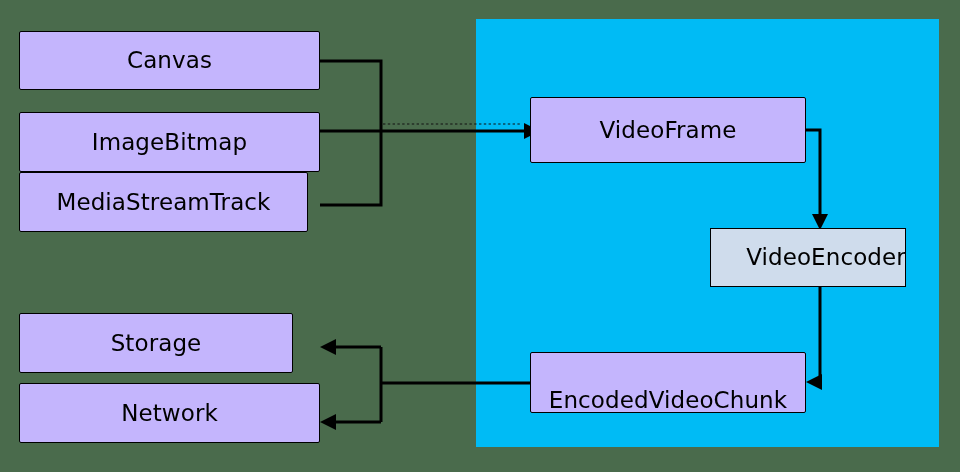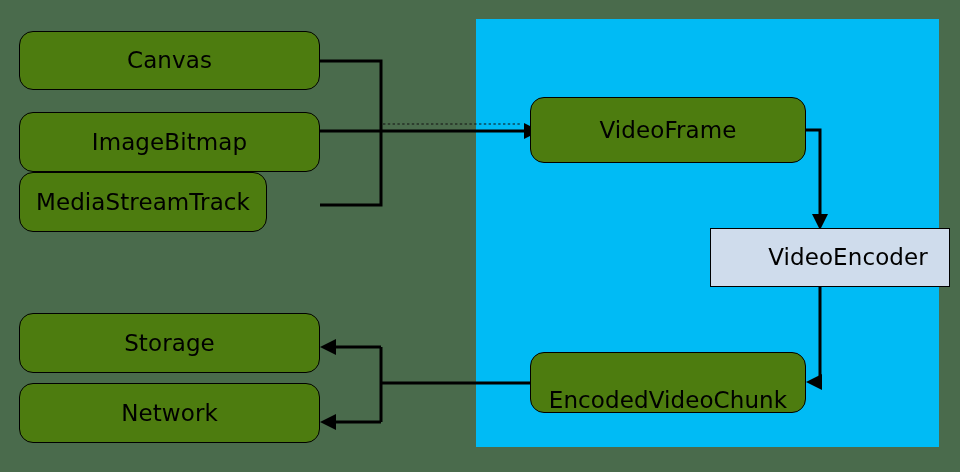--- a/index.html
+++ b/index.html
@@ -26,23 +26,23 @@
     left: 476px; top: 19px;
     width: 463px; height: 428px;
     background: #00bbf5;
   }
   .node {
     position: absolute;
     box-sizing: border-box;
     display: flex;
     align-items: center;
     justify-content: center;
-    background: #4d7c0f;
+    background: #c4b5fd;
     border: 1.6px solid #000000;
-    border-radius: 14px;
+    border-radius: 2px;
     color: #000000;
     font-size: 23px;
     line-height: 1;
     letter-spacing: 0.1px;
     white-space: nowrap;
   }
   .node.square {
     border-radius: 0;
     background: #cfdcec;
     border-width: 1.4px;
@@ -113,37 +113,37 @@
   </svg>
 
   <div class="node" style="left:19px; top:31px; width:301px; height:59px;">
     <span class="node-label">Canvas</span>
   </div>
 
   <div class="node" style="left:19px; top:112px; width:301px; height:60px;">
     <span class="node-label">ImageBitmap</span>
   </div>
 
-  <div class="node" style="left:19px; top:172px; width:248px; height:60px;">
+  <div class="node" style="left:19px; top:172px; width:289px; height:60px;">
     <span class="node-label">MediaStreamTrack</span>
   </div>
 
-  <div class="node" style="left:19px; top:313px; width:301px; height:60px;">
+  <div class="node" style="left:19px; top:313px; width:274px; height:60px;">
     <span class="node-label">Storage</span>
   </div>
 
   <div class="node" style="left:19px; top:383px; width:301px; height:60px;">
     <span class="node-label">Network</span>
   </div>
 
   <div class="node" style="left:530px; top:97px; width:276px; height:66px;">
     <span class="node-label">VideoFrame</span>
   </div>
 
-  <div class="node square" style="left:710px; top:228px; width:240px; height:59px;padding-left:36px;">
+  <div class="node square" style="left:710px; top:228px; width:196px; height:59px;padding-left:36px;">
     <span class="node-label">VideoEncoder</span>
   </div>
 
   <div class="node" style="left:530px; top:352px; width:276px; height:61px;align-items:flex-end;">
     <span class="node-label">EncodedVideoChunk</span>
   </div>
 
 </div>
 
 </body></html>

